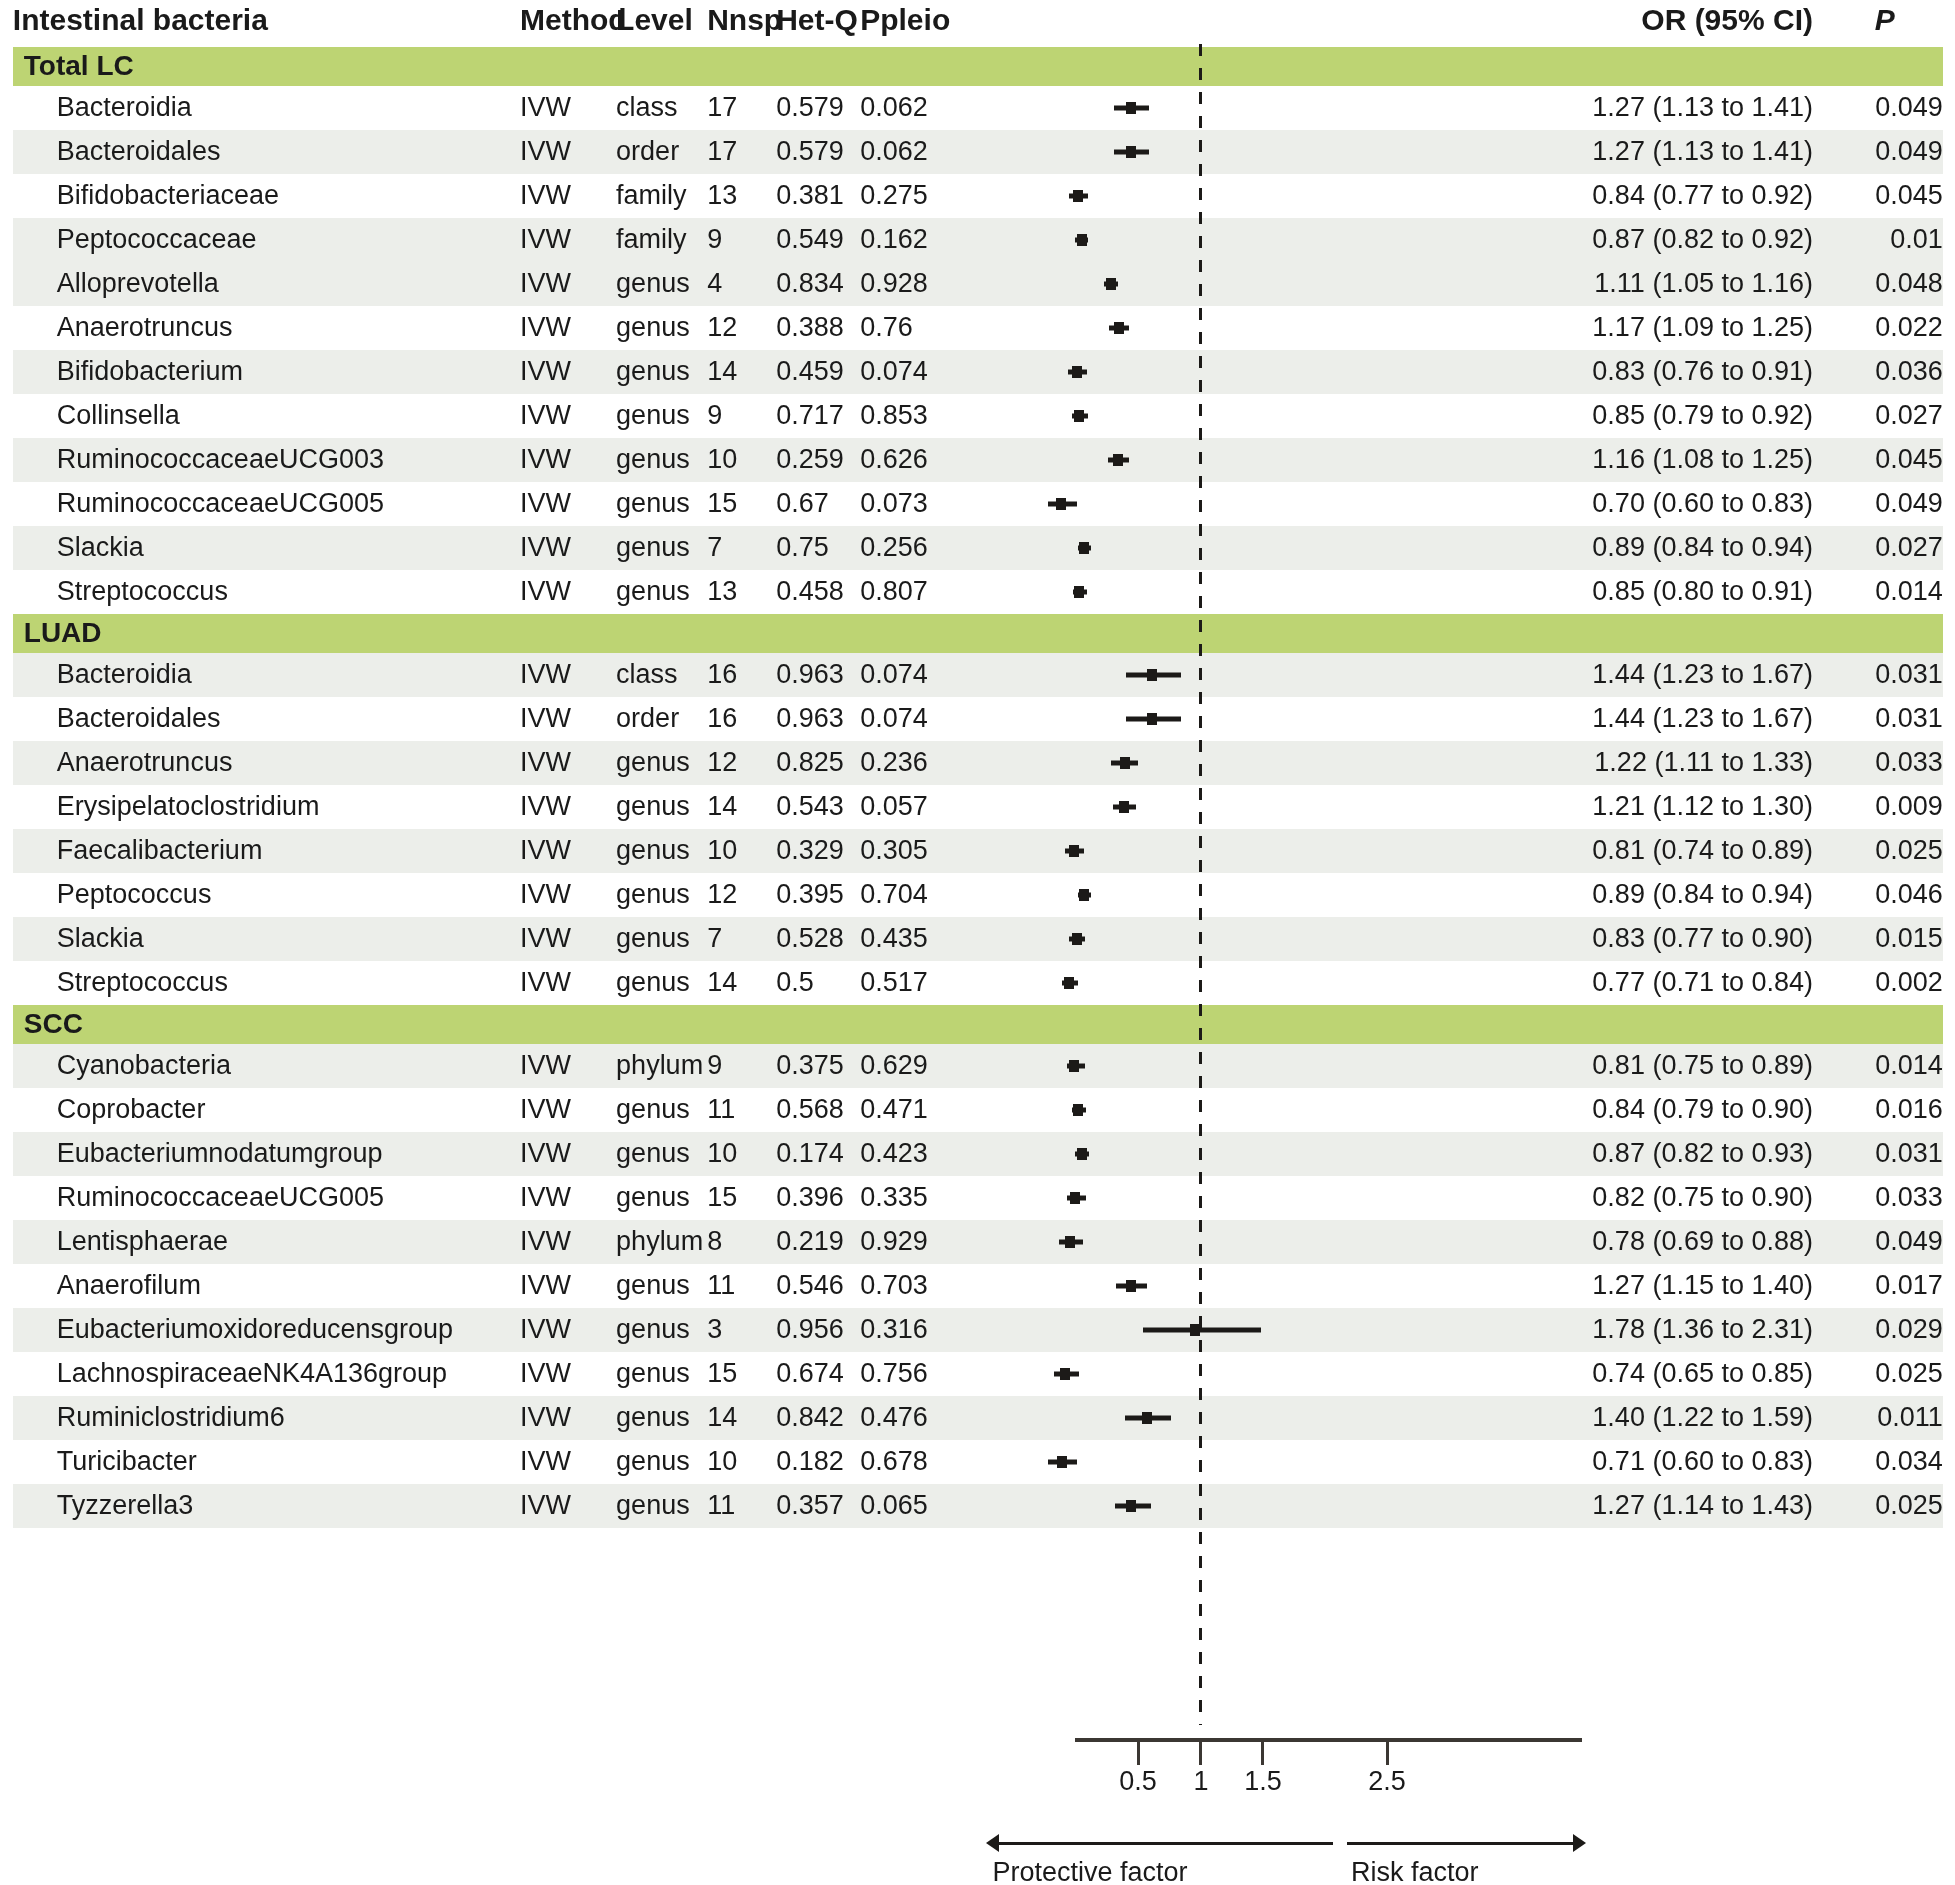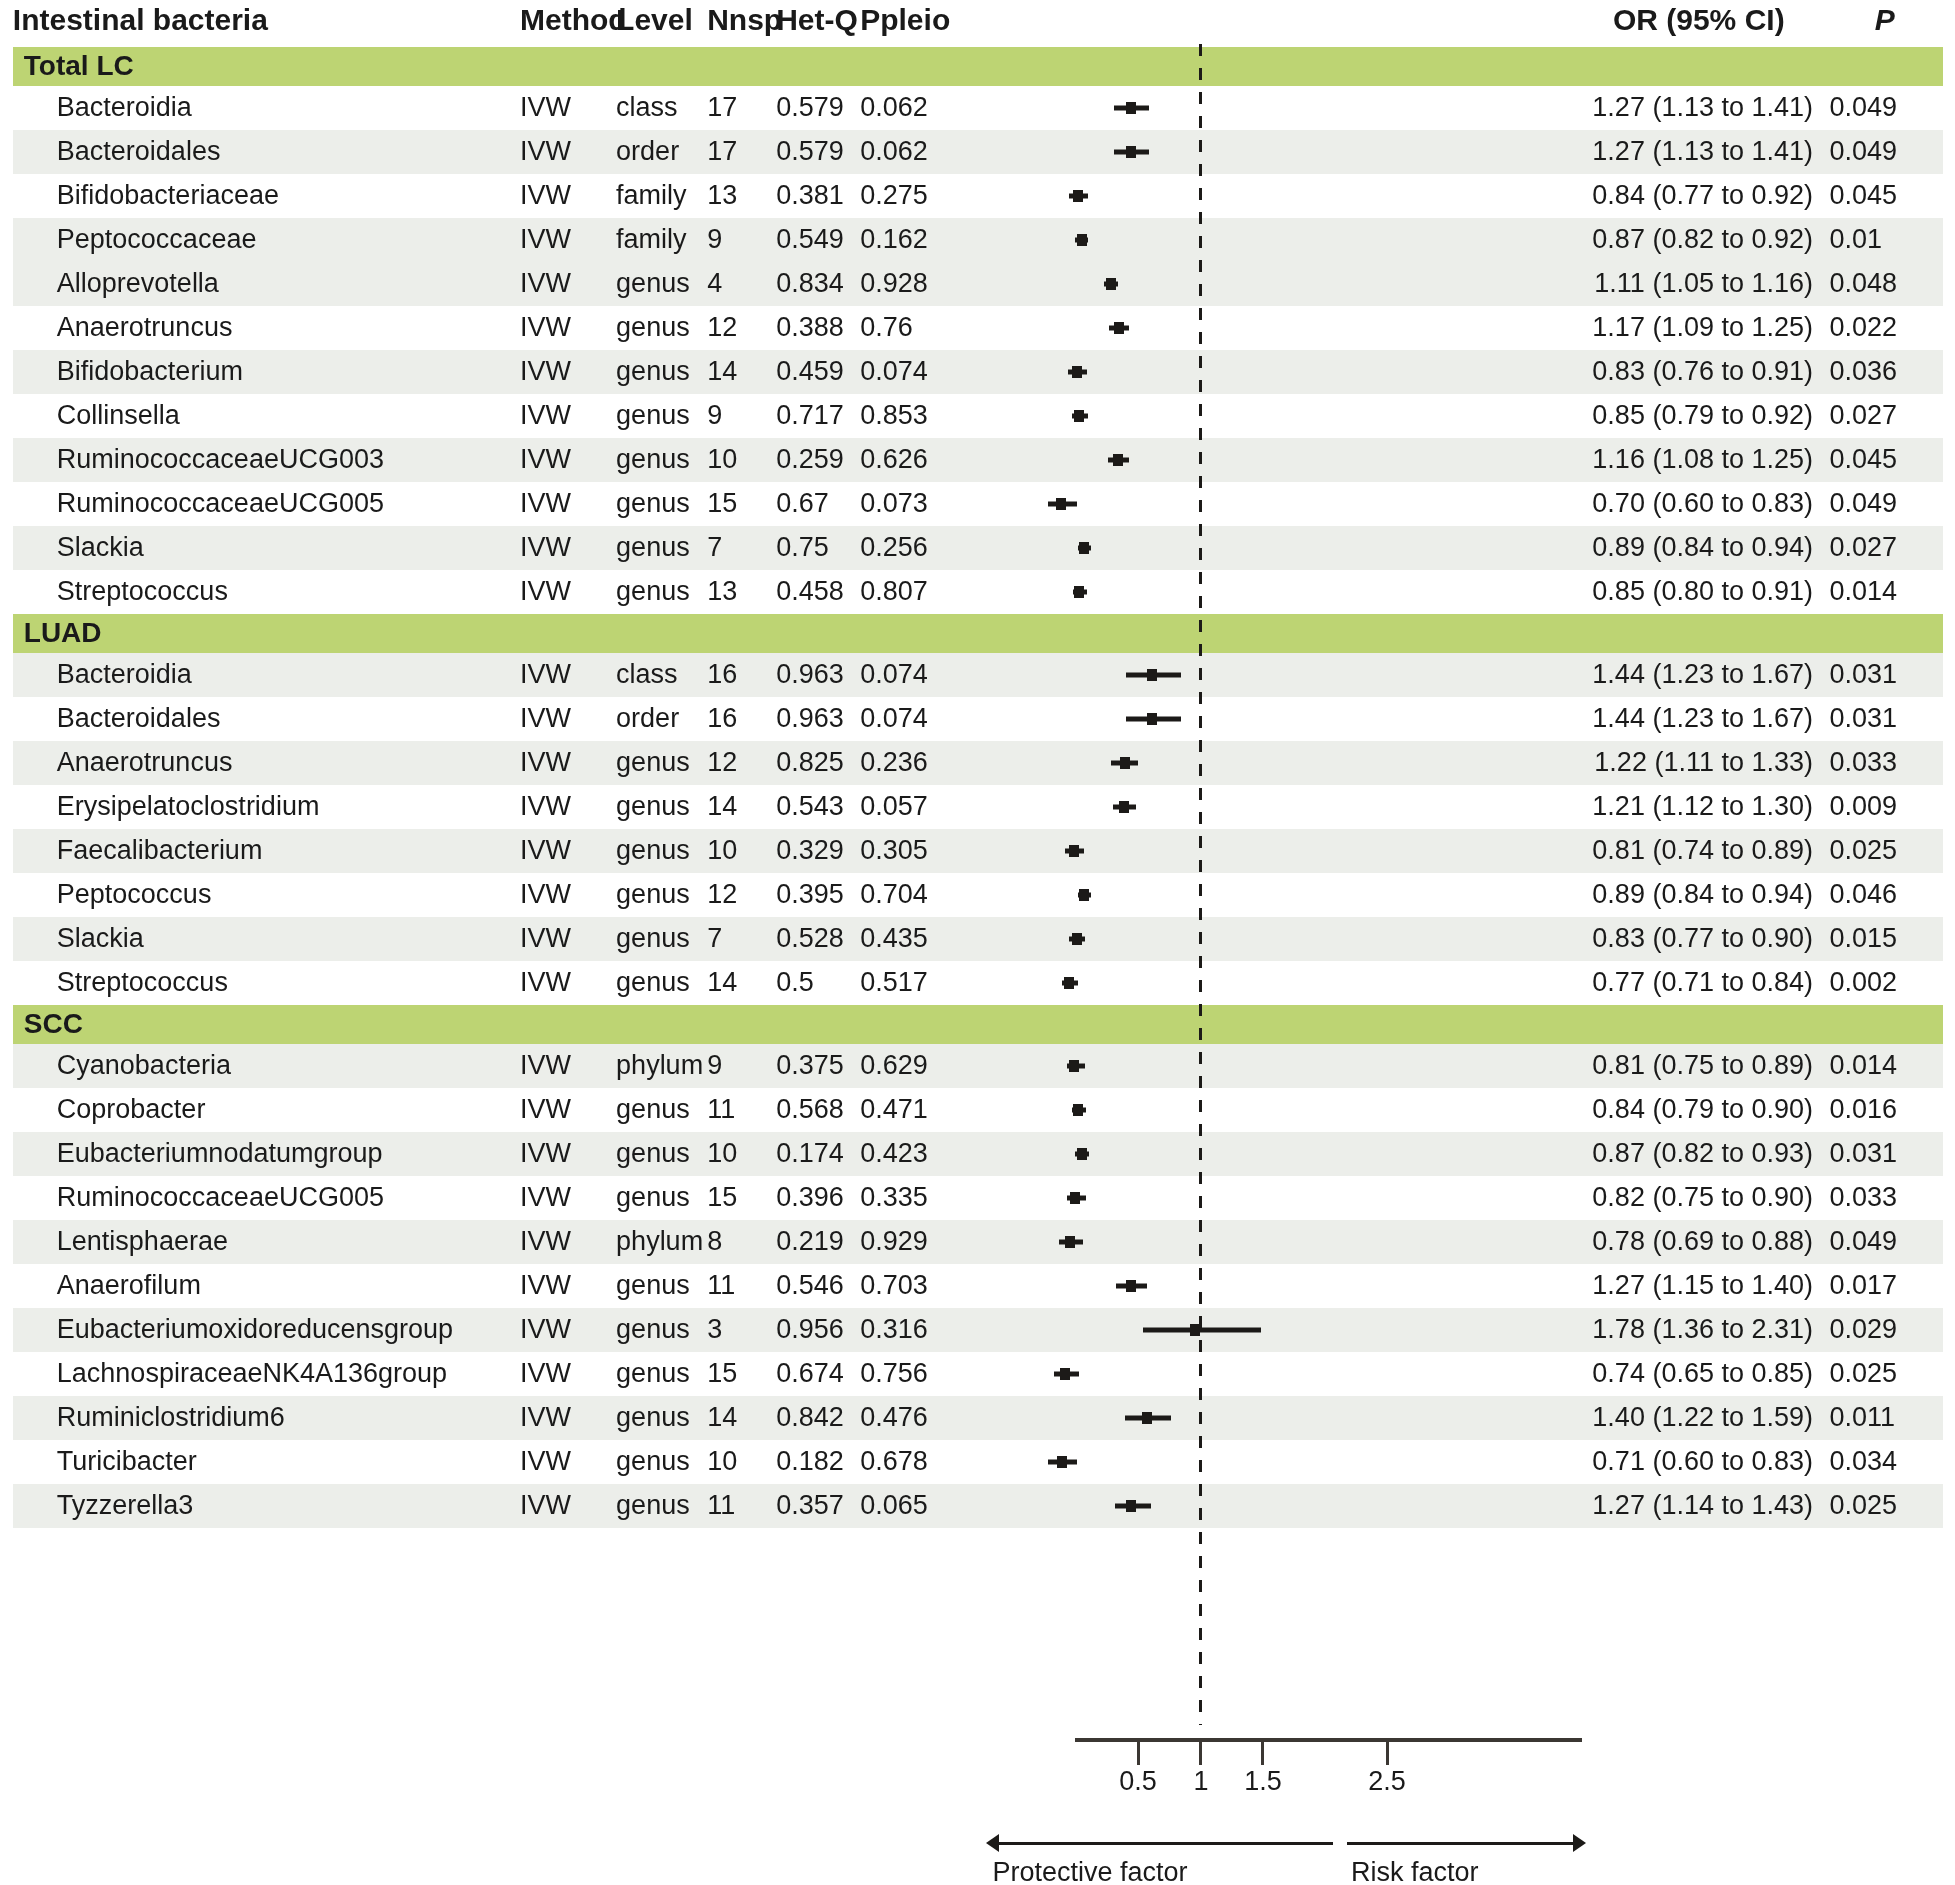--- a/index.html
+++ b/index.html
@@ -24,39 +24,39 @@
   col.c-plot  {width:610px;}
   col.c-or    {width:242px;}
   col.c-p     {width:116px;}
 
   
   tr.hdr th{
     font-size:30px;font-weight:bold;
     padding-bottom:10px;padding-top:2.7px;
     text-align:left;white-space:nowrap;
   }
-  tr.hdr th.or{text-align:center;padding-right:13.7px;}
+  tr.hdr th.or{text-align:right;padding-right:13.7px;}
   tr.hdr th.pv{text-align:center;font-style:italic;font-weight:bold;}
   tr.hdr th.plot{}
 
   
   tr.group td{
     background:#bdd473;
     height:39px;
     font-size:28px;font-weight:bold;
   }
   tr.group td.gname{padding-left:11px;}
 
   
   tr.row td{height:44px;font-size:27px;white-space:nowrap;}
   tr.row.alt td{background:#eceeea;}
   tr.row td.name{padding-left:44px;}
   tr.row td.meth,tr.row td.level,tr.row td.nnsp,tr.row td.hetq,tr.row td.ppl{}
   tr.row td.or{text-align:right;padding-right:13.7px;margin-top:12px;}
-  tr.row td.pv{text-align:left;padding-left:2.7px;}
+  tr.row td.pv{text-align:right;padding-left:2.7px;}
 
   
   td.plotcell{position:relative;padding:0;}
   .plotbox{position:relative;width:100%;height:100%;}
   .ci{
     position:absolute;top:50%;height:5px;background:#1c1a18;
     transform:translateY(-50%);
   }
   .pt{
     position:absolute;top:50%;width:10px;height:12px;background:#1c1a18;

